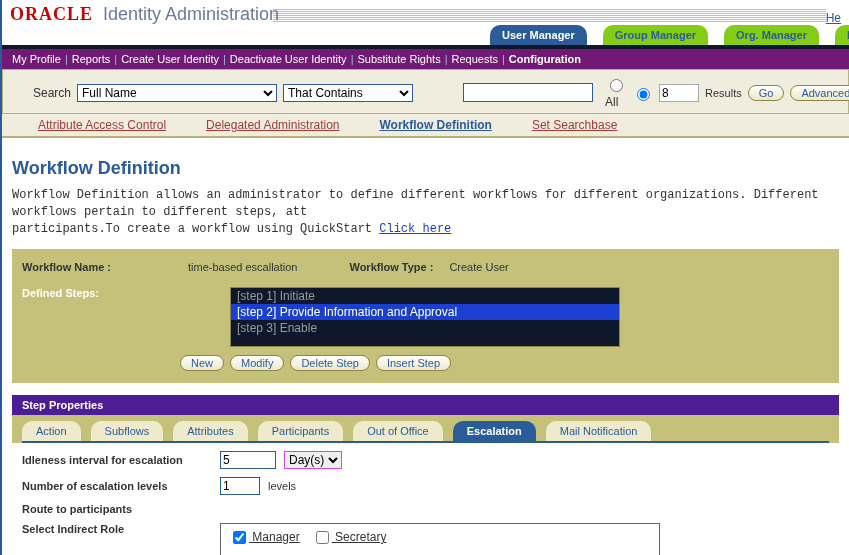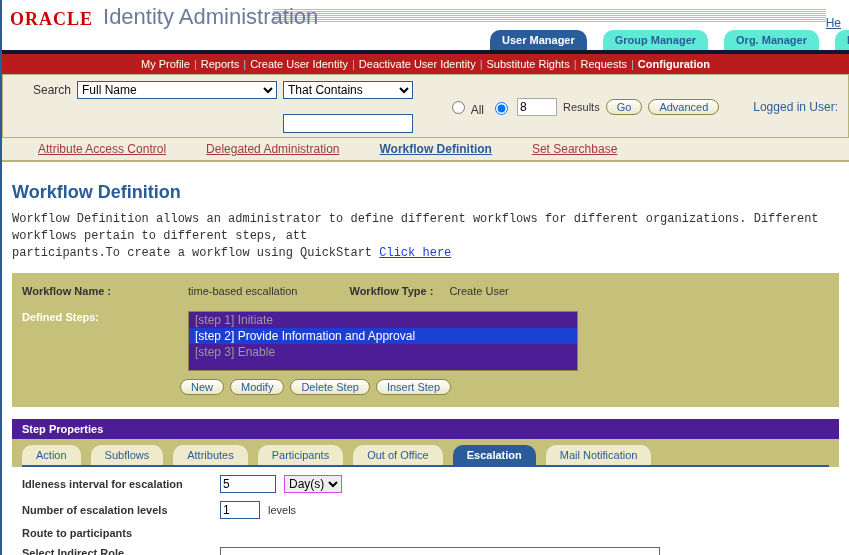--- a/index.html
+++ b/index.html
@@ -22,21 +22,21 @@
   }
   .logo-oracle {
     font-family: Georgia, serif;
     font-size: 18px;
     color: #c00;
     font-weight: bold;
     letter-spacing: 1px;
     margin-right: 10px;
   }
   .logo-idadmin {
-    font-size: 22px;
+    font-size: 18px;
     color: #6c7b99;
     flex: 1;
     background: repeating-linear-gradient(to bottom, #fff 0 1px, #d5c169 1px 2px);
     background-size: 100% 14px;
     background-repeat: no-repeat;
     background-position: 170px 4px;
   }
   .help-link {
     color: #2a5c9a;
     text-decoration: underline;
@@ -46,43 +46,42 @@
 
   
   .mod-tabs {
     display: flex;
     align-items: flex-start;
     padding-left: 488px;
     border-bottom: 4px solid #0f172a;
     gap: 10px;
   }
   .mod-tab {
-    background: #5eead4;
+    background: #84cc16;
     color: #2a5c9a;
     font-weight: bold;
     font-size: 11px;
     padding: 4px 12px;
     border-top-left-radius: 10px;
     border-top-right-radius: 10px;
     margin-right: 6px;
     cursor: pointer;
     white-space: nowrap;
   }
   .mod-tab.active {
     background: #2a5c9a;
     color: #fff;
   }
 
   
   .menubar {
-    background: #b91c1c;
+    background: #701a75;
     color: #fff;
     padding: 4px 10px;
     font-size: 11px;
-    text-align: center;
   }
   .menubar span { cursor: pointer; }
   .menubar .sep { padding: 0 4px; color: #9fb7d9; }
   .menubar .active { font-weight: bold; }
 
   
   .searchbar {
     background: #f0eddf;
     border: 1px solid #b7b27a;
     padding: 6px 10px 4px 30px;
@@ -154,25 +153,26 @@
     padding: 6px 10px 12px 10px;
     font-size: 11px;
     color: #333;
   }
   .wf-row { display: flex; gap: 16px; align-items: flex-start; margin-top: 6px; }
   .wf-label { font-weight: bold; width: 150px; color: #333; }
   .wf-label.white { color: #fff; }
   .wf-val { color: #333; }
 
   .steps-box {
-    background: #4c1d95;
+    background: #0f172a;
     border: 1px solid #8c8640;
     width: 390px;
     height: 60px;
     overflow: hidden;
+    margin-left: 42px;
   }
   .steps-box .step { padding: 1px 6px; color: #999; font-size: 12px; }
   .steps-box .step.selected { background: #1a3fd1; color: #fff; }
 
   .step-buttons {
     margin-left: 158px;
     margin-top: 8px;
     display: flex;
     gap: 6px;
   }
@@ -251,21 +251,21 @@
   <div class="mod-tabs" id="mod-tabs">
       <span class="mod-tab active">User Manager</span>
       <span class="mod-tab">Group Manager</span>
       <span class="mod-tab">Org. Manager</span>
       <span class="mod-tab">Identity S</span>
     </div>
 
   <div class="menubar" id="menubar"><span>My Profile</span><span class="sep">|</span><span>Reports</span><span class="sep">|</span><span>Create User Identity</span><span class="sep">|</span><span>Deactivate User Identity</span><span class="sep">|</span><span>Substitute Rights</span><span class="sep">|</span><span>Requests</span><span class="sep">|</span><span class="active">Configuration</span></div>
 
   <div class="searchbar">
-    <div style="display:flex;flex-direction:column;gap:15px;align-items:flex-end;">
+    <div style="display:flex;flex-direction:row;gap:0;align-items:flex-end;">
       <div style="display:flex;align-items:center;gap:6px;">
         <label>Search</label>
         <select class="field" id="search-field"><option>Full Name</option></select>
         <select class="op" id="search-op"><option>That Contains</option></select>
       </div>
       <input class="text" type="text" style="margin-left: 50px;" value="">
     </div>
     <div class="flex"></div>
     <label class="radio-lbl">
       <input type="radio" name="scope" style="">

